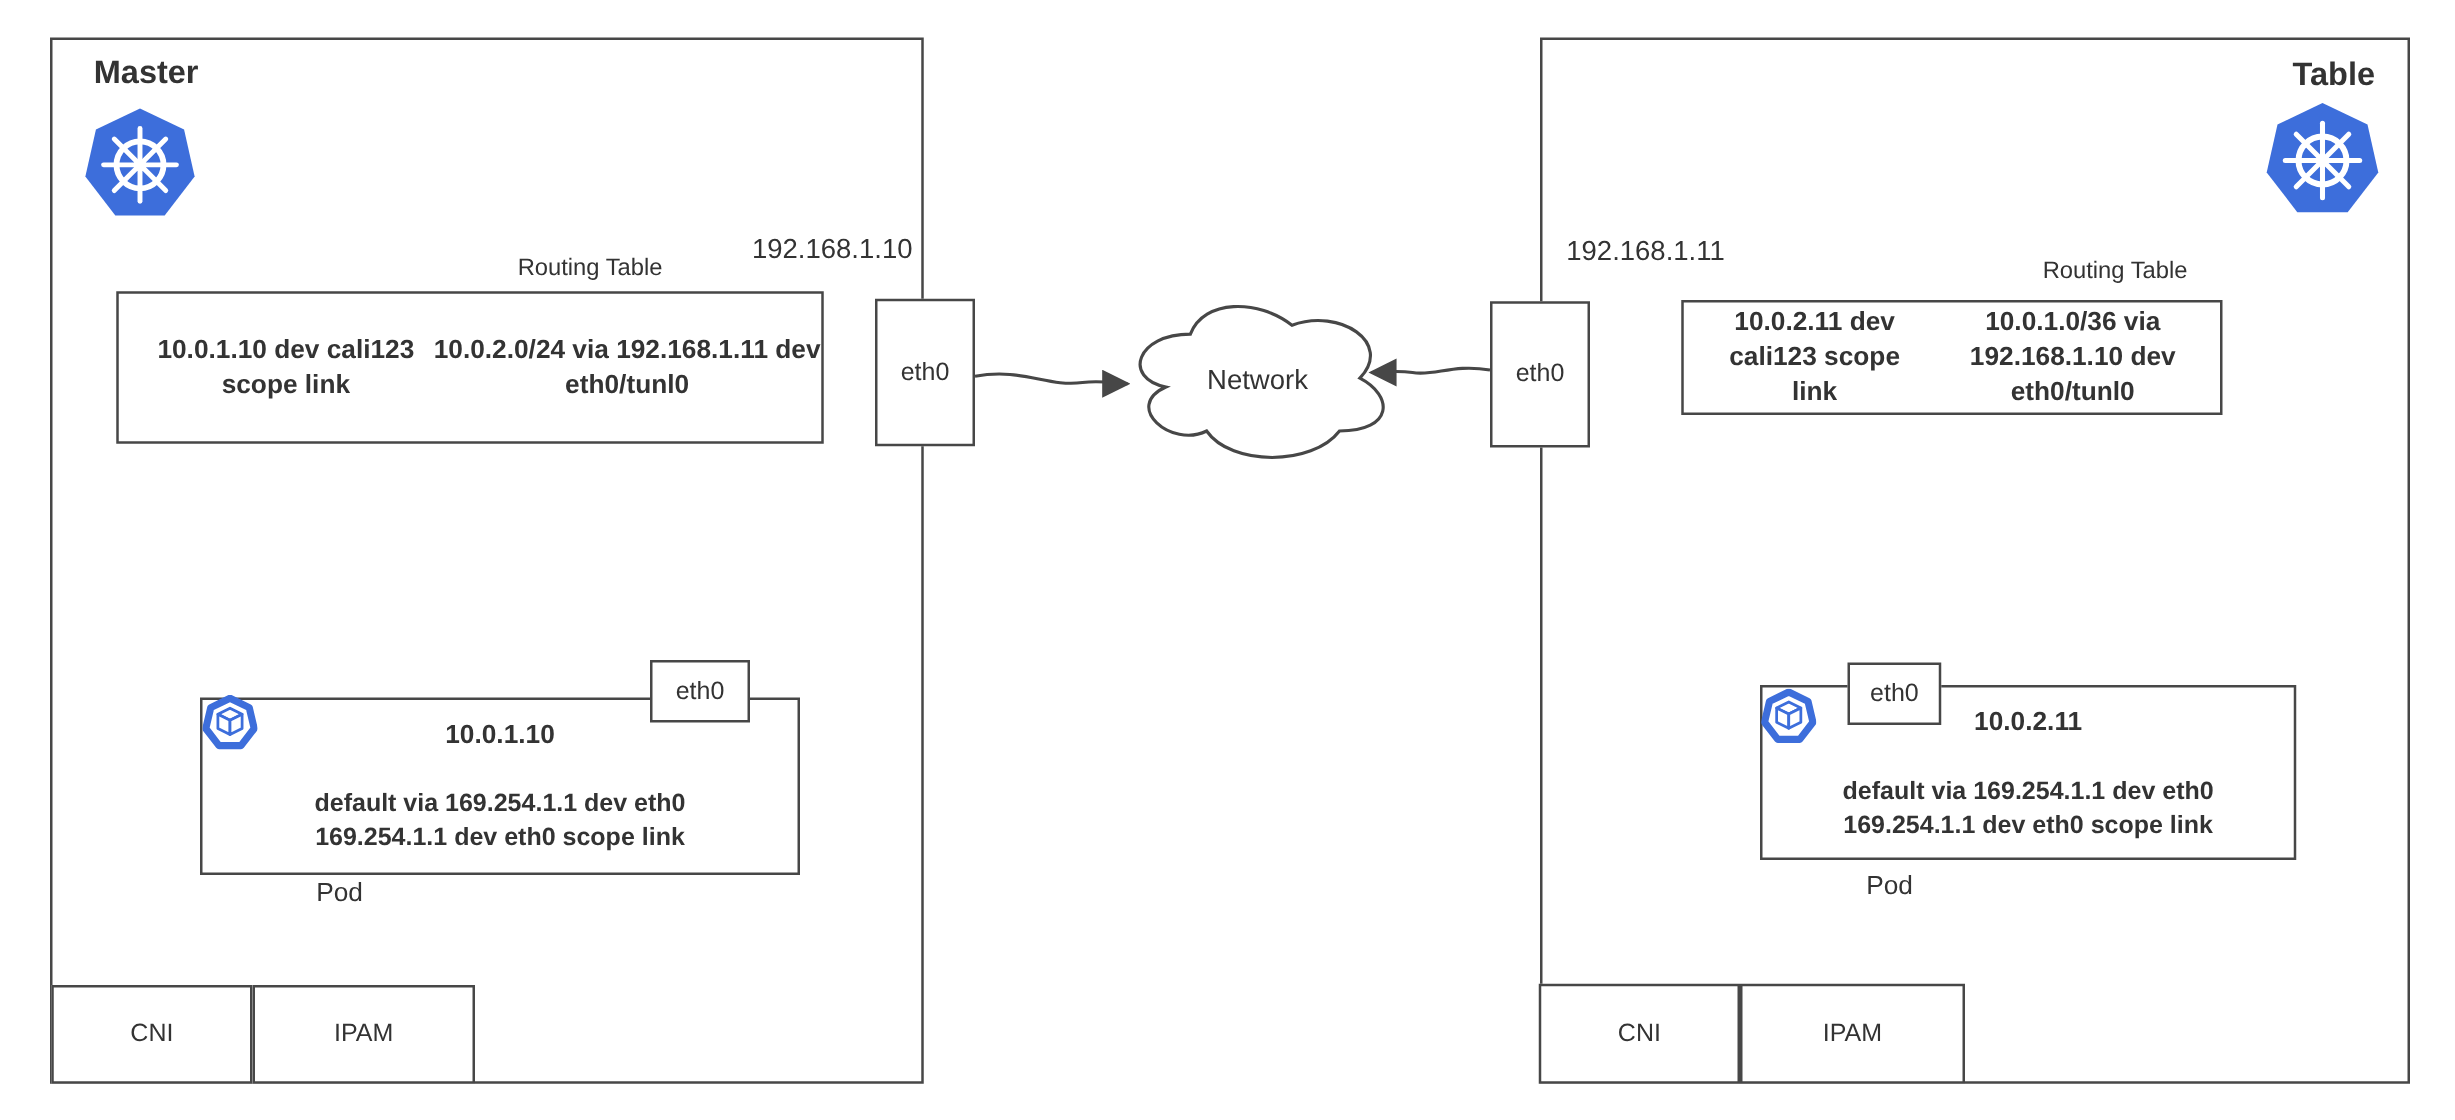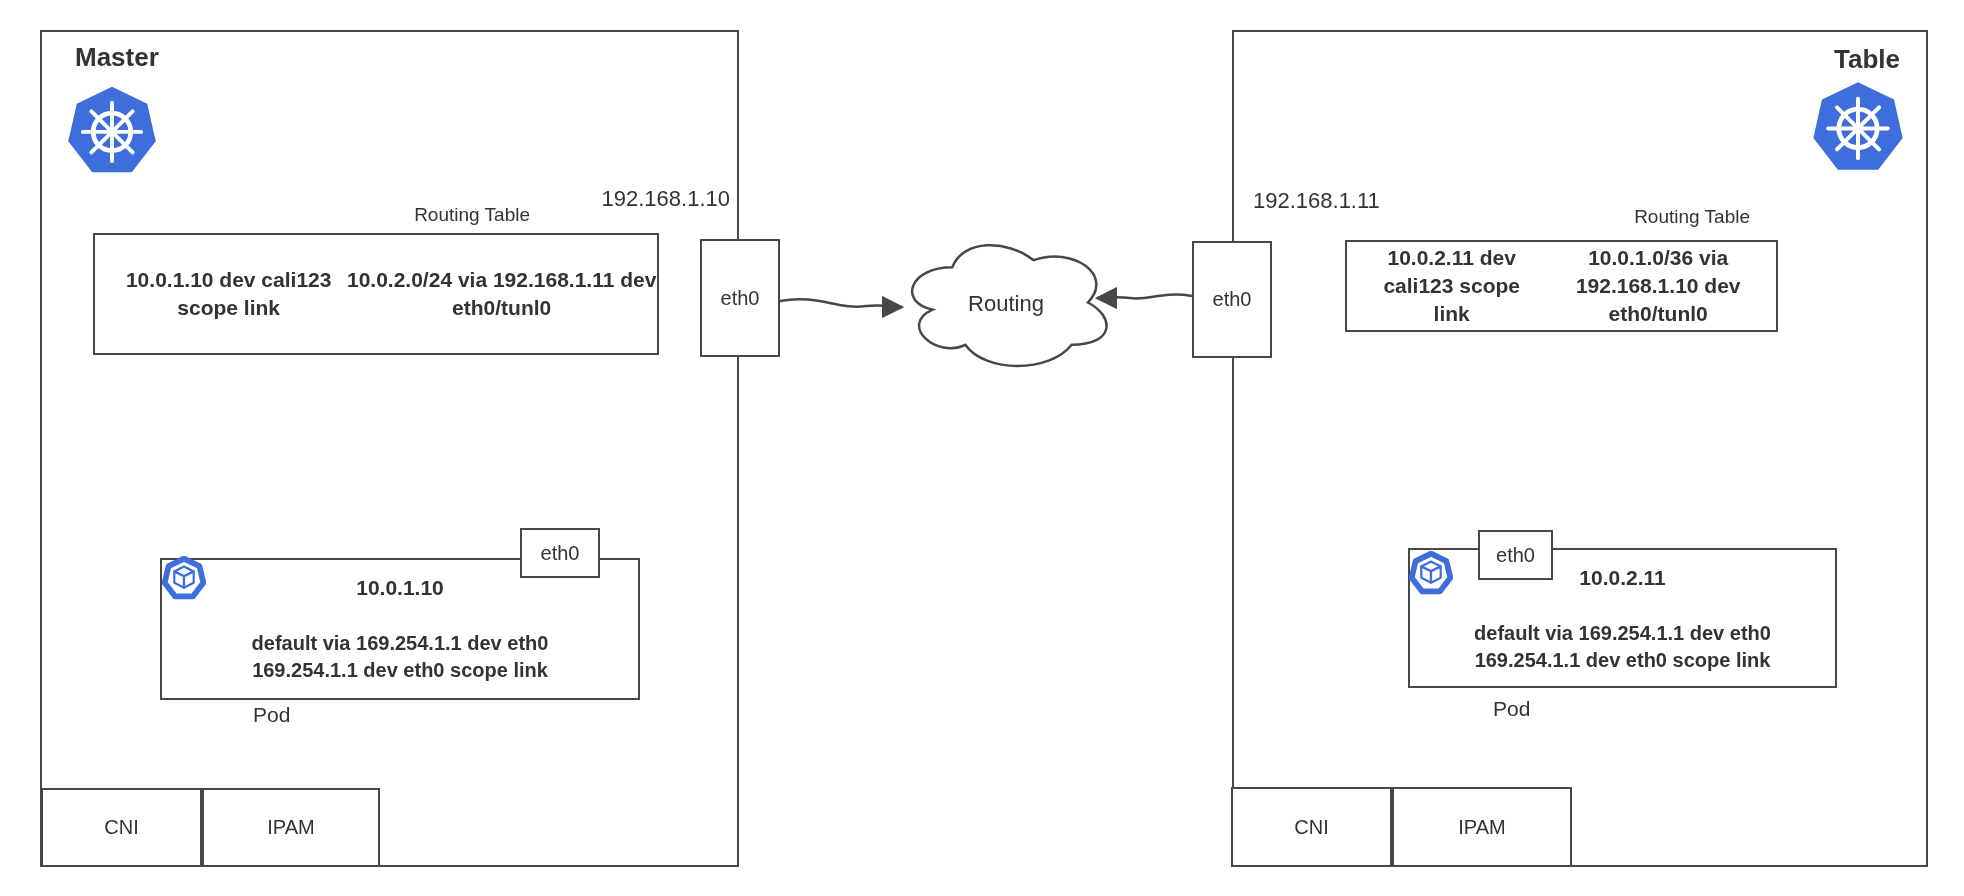--- a/index.html
+++ b/index.html
@@ -178,15 +178,15 @@
     <path class="cloud" d="M952.3 267.3 C908.9 267.3 898 302.5 932.7 309.6
          C898 325.1 937.1 358.9 965.3 344.8
          C984.8 373 1049.9 373 1071.6 344.8
          C1115 344.8 1115 316.6 1087.9 302.5
          C1115 274.3 1071.6 246.1 1033.6 260.2
          C1006.5 239.1 963.1 239.1 952.3 267.3 Z"></path>
     <path class="wire" marker-end="url(#arrow)" d="M780 301 C818 294 838 310 866 306 C882 304 894 307 902 307"></path>
     <path class="wire" marker-end="url(#arrow)" d="M1192 296 C1162 291 1148 301 1130 298 C1116 296 1104 298 1097 298"></path>
   </svg>
 
-  <div class="abs net-label" style="left:906px;top:291px;width:200px;">Routing</div>
+  <div class="abs net-label" style="left:906px;top:291px;width:200px;">Network</div>
 
 </div>
 
 </body></html>

